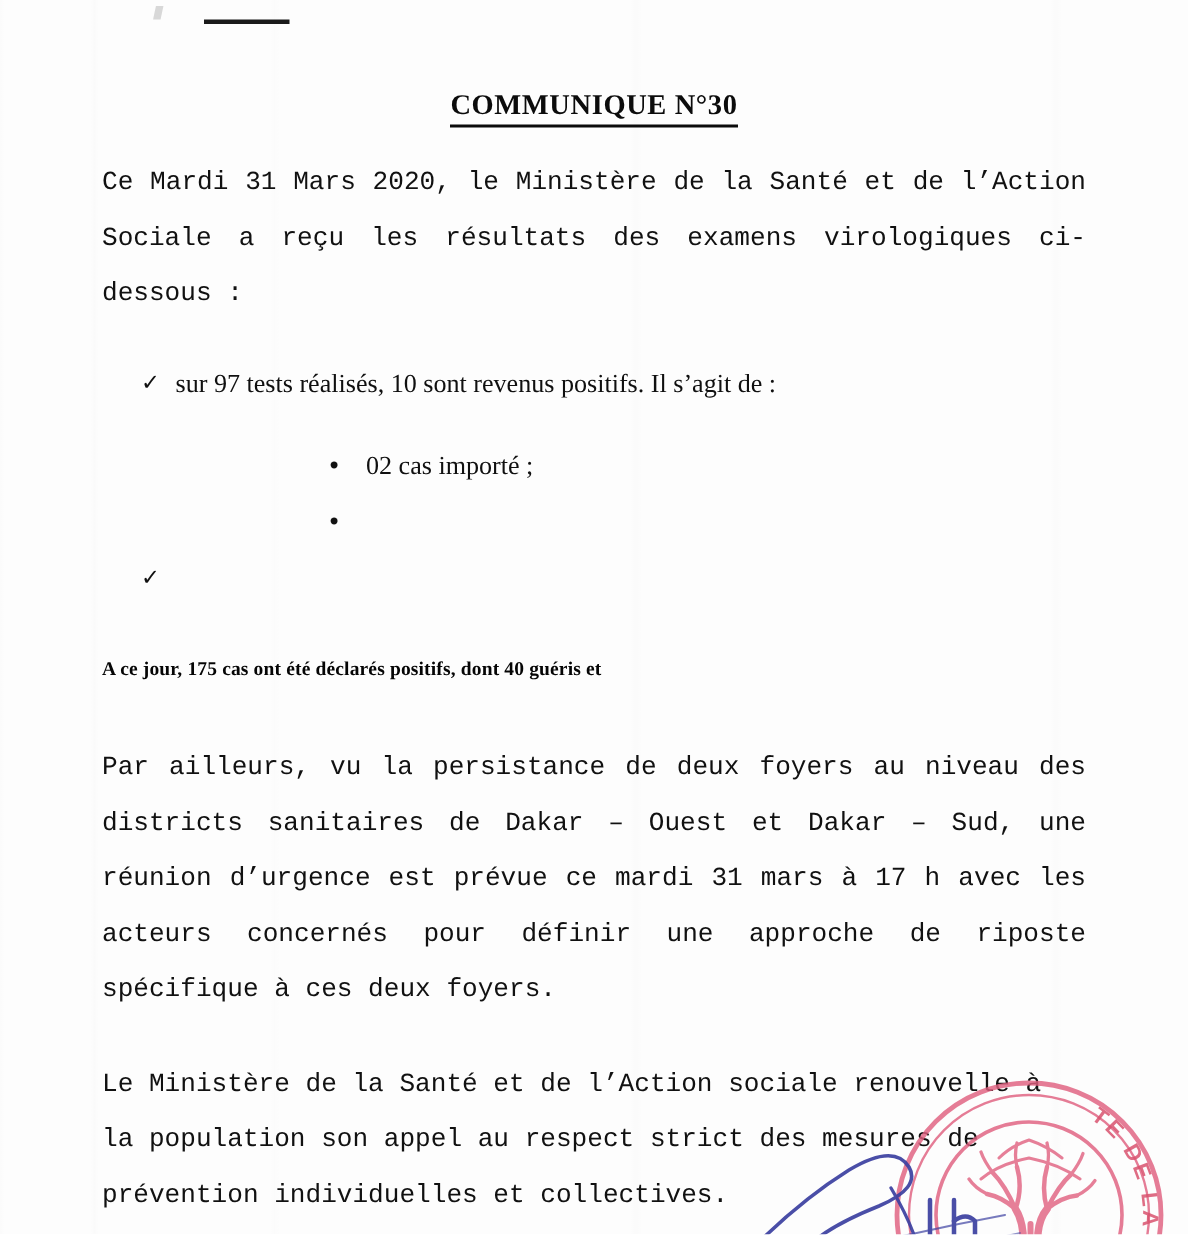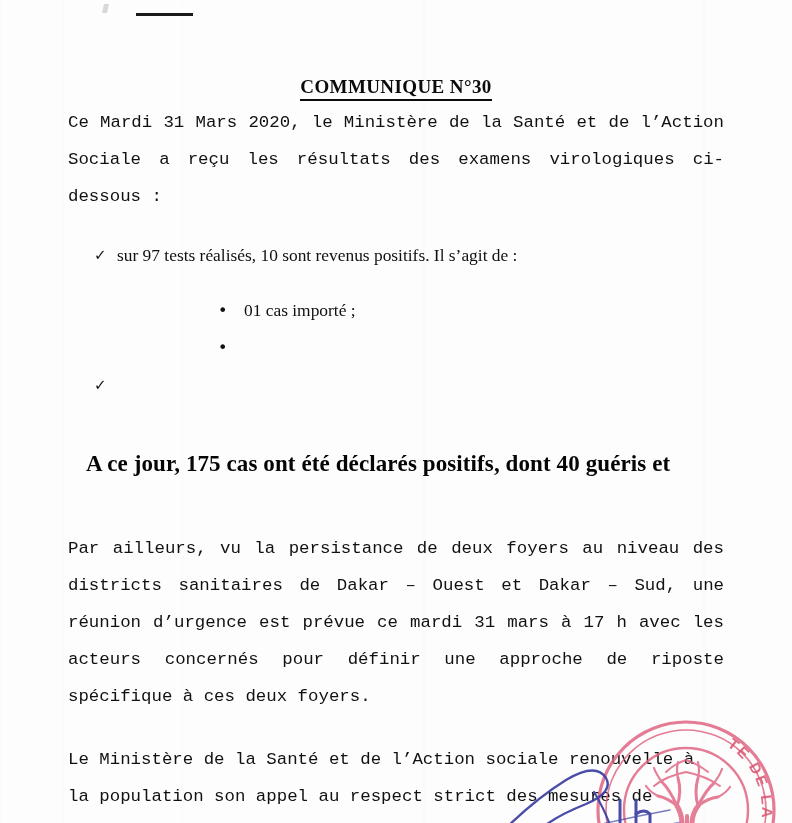--- a/index.html
+++ b/index.html
@@ -51,21 +51,21 @@
     width: 5px;
     height: 9px;
     background: #d8d8d8;
     transform: skewX(-12deg);
   }
 
   
   #title {
     position: absolute;
     left: 0;
-    top: 76px;
+    top: 60px;
     width: 792px;
     text-align: center;
     font-weight: bold;
     font-size: 19px;
     letter-spacing: 0.4px;
     color: #0b0b0b;
   }
   #title span.t {
     display: inline-block;
     border-bottom: 2px solid #0b0b0b;
@@ -84,23 +84,23 @@
     text-align: justify;
     font-size: 17.4px;
     line-height: 37px;
     color: #111111;
     font-family: Liberation Mono, monospace;
   }
   p.para.last-loose {
     text-align: left;
   }
   p.bold-stat {
-    margin: 18px;
+    margin: 0;
     font-weight: bold;
-    font-size: 23px;
+    font-size: 13px;
     line-height: 37px;
     color: #050505;
     letter-spacing: 0.1px;
   }
   .gap-18 { height: 18px; }
   .gap-22 { height: 22px; }
   .gap-26 { height: 26px; }
   .gap-30 { height: 30px; }
   .gap-38 { height: 38px; }
 
@@ -193,21 +193,21 @@
         <span class="check-mark">✓</span>
         <span>sur 97 tests réalisés, 10 sont revenus positifs. Il s’agit de :</span>
       </li>
     </ul>
 
     <div class="gap-18"></div>
 
     <ul class="dot-list">
       <li>
         <span class="dot-mark">•</span>
-        <span>01 cas importé ;</span>
+        <span>02 cas importé ;</span>
       </li>
       <li>
         <span class="dot-mark">•</span>
       </li>
     </ul>
 
     <div class="gap-38"></div>
 
     <ul class="check-list">
       <li>

